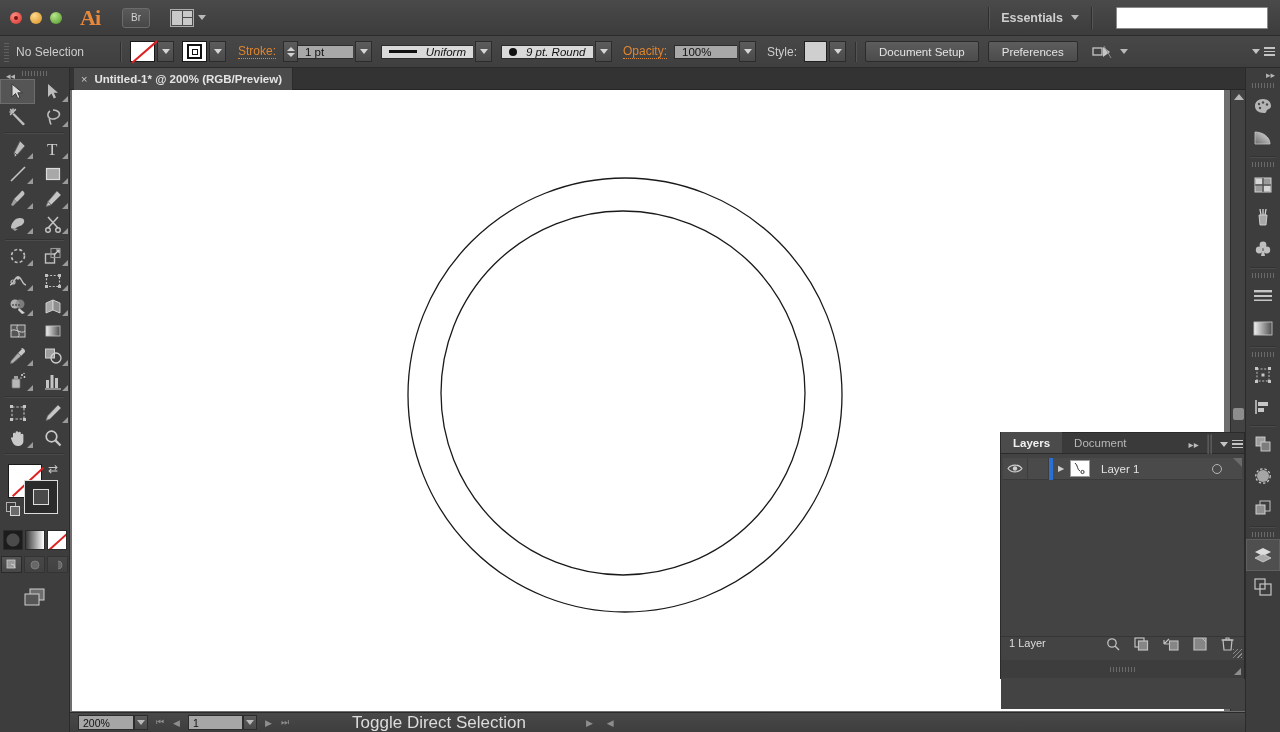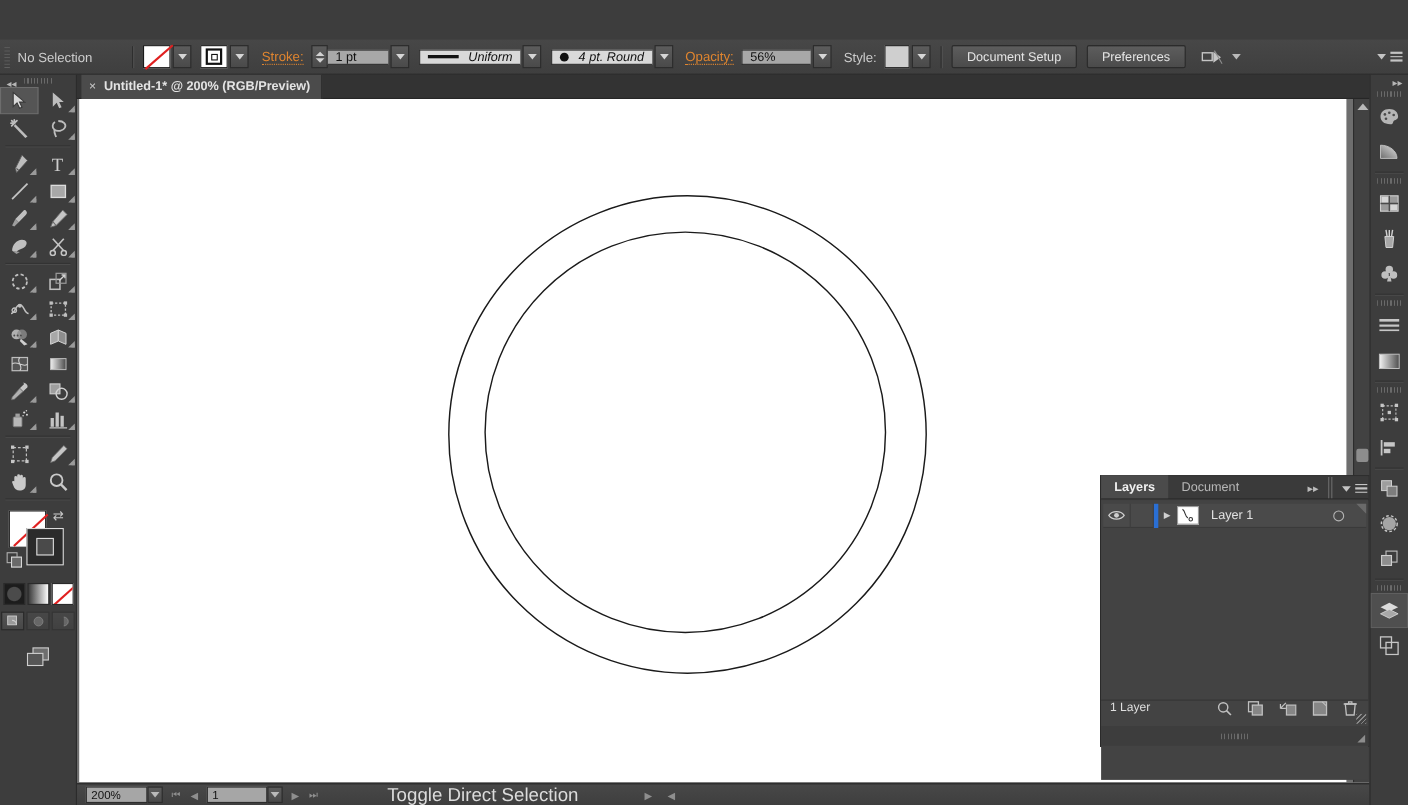--- a/index.html
+++ b/index.html
@@ -259,20 +259,45 @@
   .lp-bottom .bars { width:26px;height:5px;background-image:repeating-linear-gradient(to right,#6a6a6a 0 1px,transparent 1px 3px);}
   .lp-corner { position:absolute; right:3px; bottom:3px; width:0;height:0;
      border-bottom:7px solid #8d8d8d; border-left:7px solid transparent;}
   svg { display: block; }
 </style>
 </head>
 <body>
 
 <div class="app">
 
+  <div class="titlebar">
+    <div class="traffic">
+      <div class="dot red"></div>
+      <div class="dot yellow"></div>
+      <div class="dot green"></div>
+    </div>
+    <div class="ai-logo">Ai</div>
+    <div class="br-btn">Br</div>
+    <div class="arrange-btn">
+      <div class="arrange-ico">
+        <i class="tall"></i>
+          <i></i>
+          <i></i>
+      </div>
+      <div class="caret"></div>
+    </div>
+
+    <div class="ws-area">
+      <div class="ws-sep"></div>
+      <div class="ws-label">Essentials</div>
+      <div class="caret ws-caret"></div>
+      <div class="ws-sep"></div>
+      <input class="search-box" placeholder="" style="">
+    </div>
+  </div>
 
   <div class="controlbar">
     <div class="grip"></div>
     <div class="cb-label" style="width:95px">No Selection</div>
 
     <div class="cb-sep"></div>
 
     <div class="combo">
       <div class="swatch-btn swatch-none"></div>
       <div class="mini-drop">
@@ -313,32 +338,32 @@
       </div>
       <div class="mini-drop">
           <div class="caret"></div>
         </div>
     </div>
 
     <div style="width:9px"></div>
     <div class="combo">
       <div class="field light" style="width:92px">
         <span class="dot-cap"></span>
-        <span>4 pt. Round</span>
+        <span>9 pt. Round</span>
       </div>
       <div class="mini-drop">
           <div class="caret"></div>
         </div>
     </div>
 
     <div style="width:11px"></div>
     <div class="cb-label orange">Opacity:</div>
     <div style="width:7px"></div>
     <div class="combo">
-      <div class="field" style="width:63px">56%</div>
+      <div class="field" style="width:63px">100%</div>
       <div class="mini-drop">
           <div class="caret"></div>
         </div>
     </div>
 
     <div style="width:11px"></div>
     <div class="cb-label">Style:</div>
     <div style="width:7px"></div>
     <div class="combo">
       <div class="style-sw"></div>

